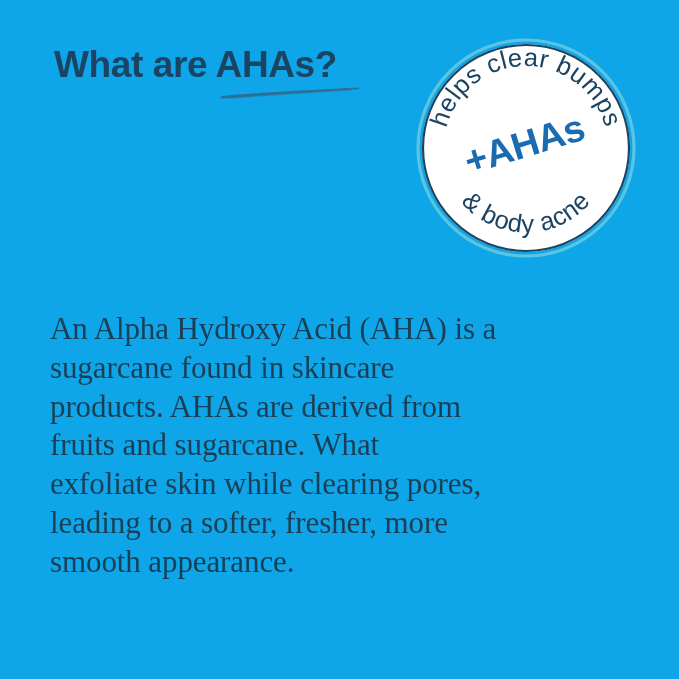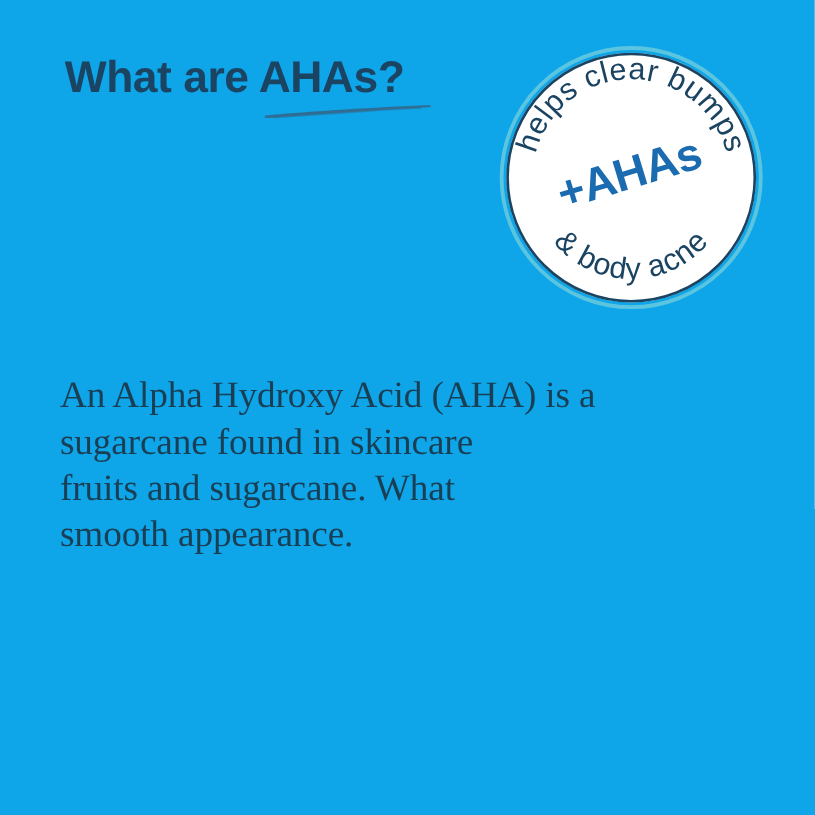--- a/index.html
+++ b/index.html
@@ -140,17 +140,20 @@
         <textPath href="#arcBottom" startOffset="50%" text-anchor="middle">&amp; body acne</textPath>
       </text>
 
       <text class="badge-center-text" x="111" y="120" text-anchor="middle" transform="rotate(-17 111 113)">+AHAs</text>
     </svg>
   </div>
 
   <div class="body-copy">
     <p class="body-line">An Alpha Hydroxy Acid (AHA) is a</p>
     <p class="body-line">sugarcane found in skincare</p>
+    <p class="body-line">products. AHAs are derived from</p>
     <p class="body-line">fruits and sugarcane. What</p>
+    <p class="body-line">exfoliate skin while clearing pores,</p>
+    <p class="body-line">leading to a softer, fresher, more</p>
     <p class="body-line">smooth appearance.</p>
   </div>
 
 </div>
 
 </body></html>

